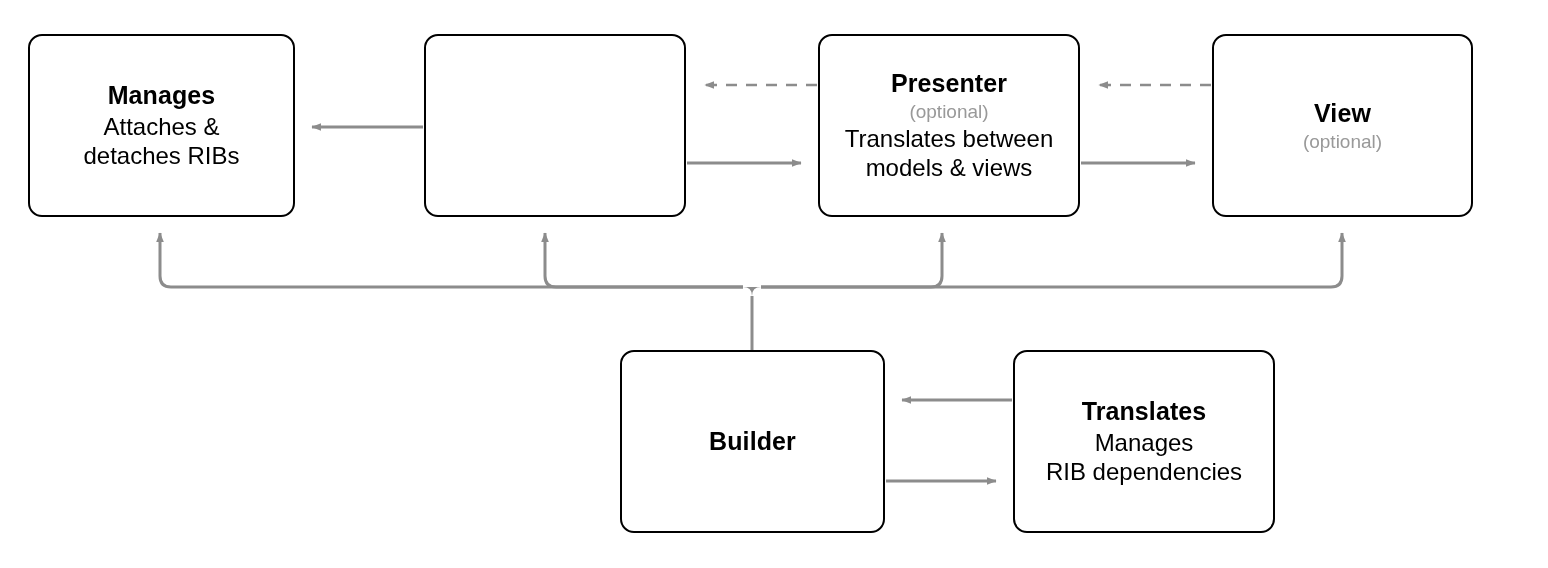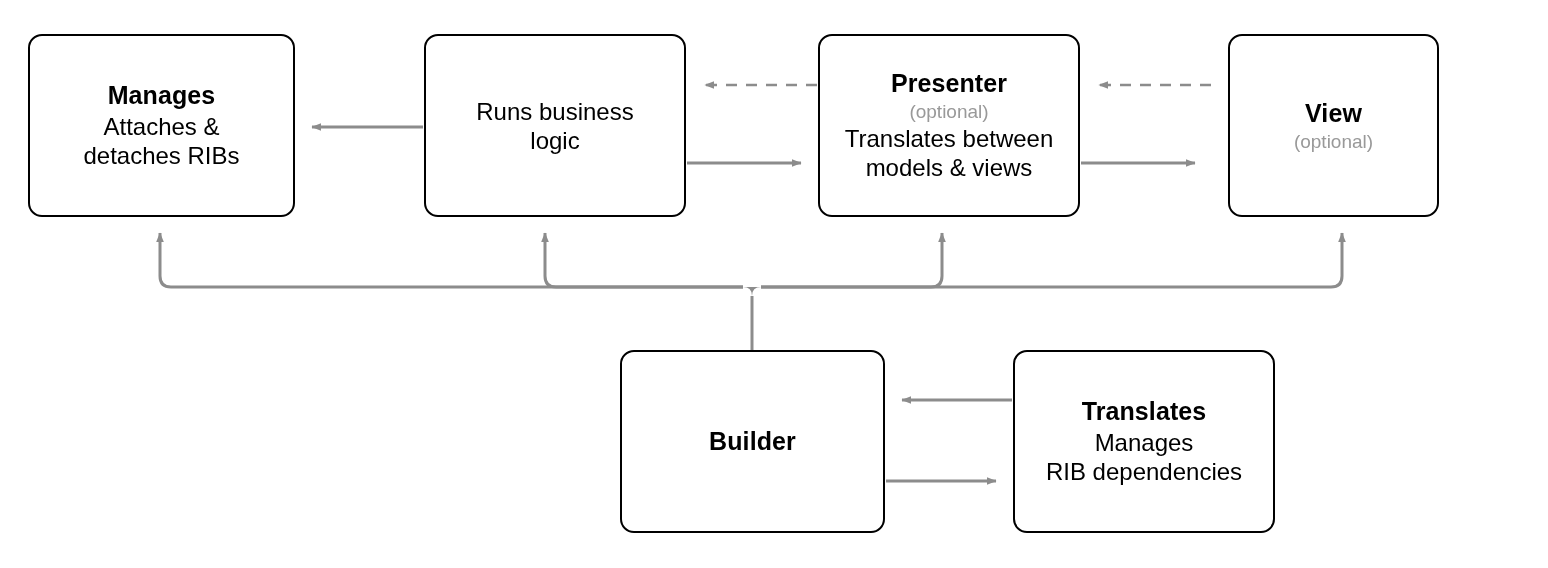--- a/index.html
+++ b/index.html
@@ -116,32 +116,30 @@
     </g>
   </svg>
 
   <div class="node" style="left:28px; top:34px; width:267px; height:183px;">
     <div class="title">Manages</div>
     <div class="desc">Attaches &amp;
 detaches RIBs</div>
   </div>
 
   <div class="node" style="left:424px; top:34px; width:262px; height:183px;">
-    <div class="desc">Runs business
-logic</div>
   </div>
 
   <div class="node" style="left:818px; top:34px; width:262px; height:183px;">
     <div class="title">Presenter</div>
     <div class="optional">(optional)</div>
     <div class="desc">Translates between
 models &amp; views</div>
   </div>
 
-  <div class="node" style="left:1212px; top:34px; width:211px; height:183px;margin-left:16px;">
+  <div class="node" style="left:1212px; top:34px; width:261px; height:183px;">
     <div class="title">View</div>
     <div class="optional">(optional)</div>
   </div>
 
   <div class="node" style="left:620px; top:350px; width:265px; height:183px;">
     <div class="title">Builder</div>
   </div>
 
   <div class="node" style="left:1013px; top:350px; width:262px; height:183px;">
     <div class="title">Translates</div>

